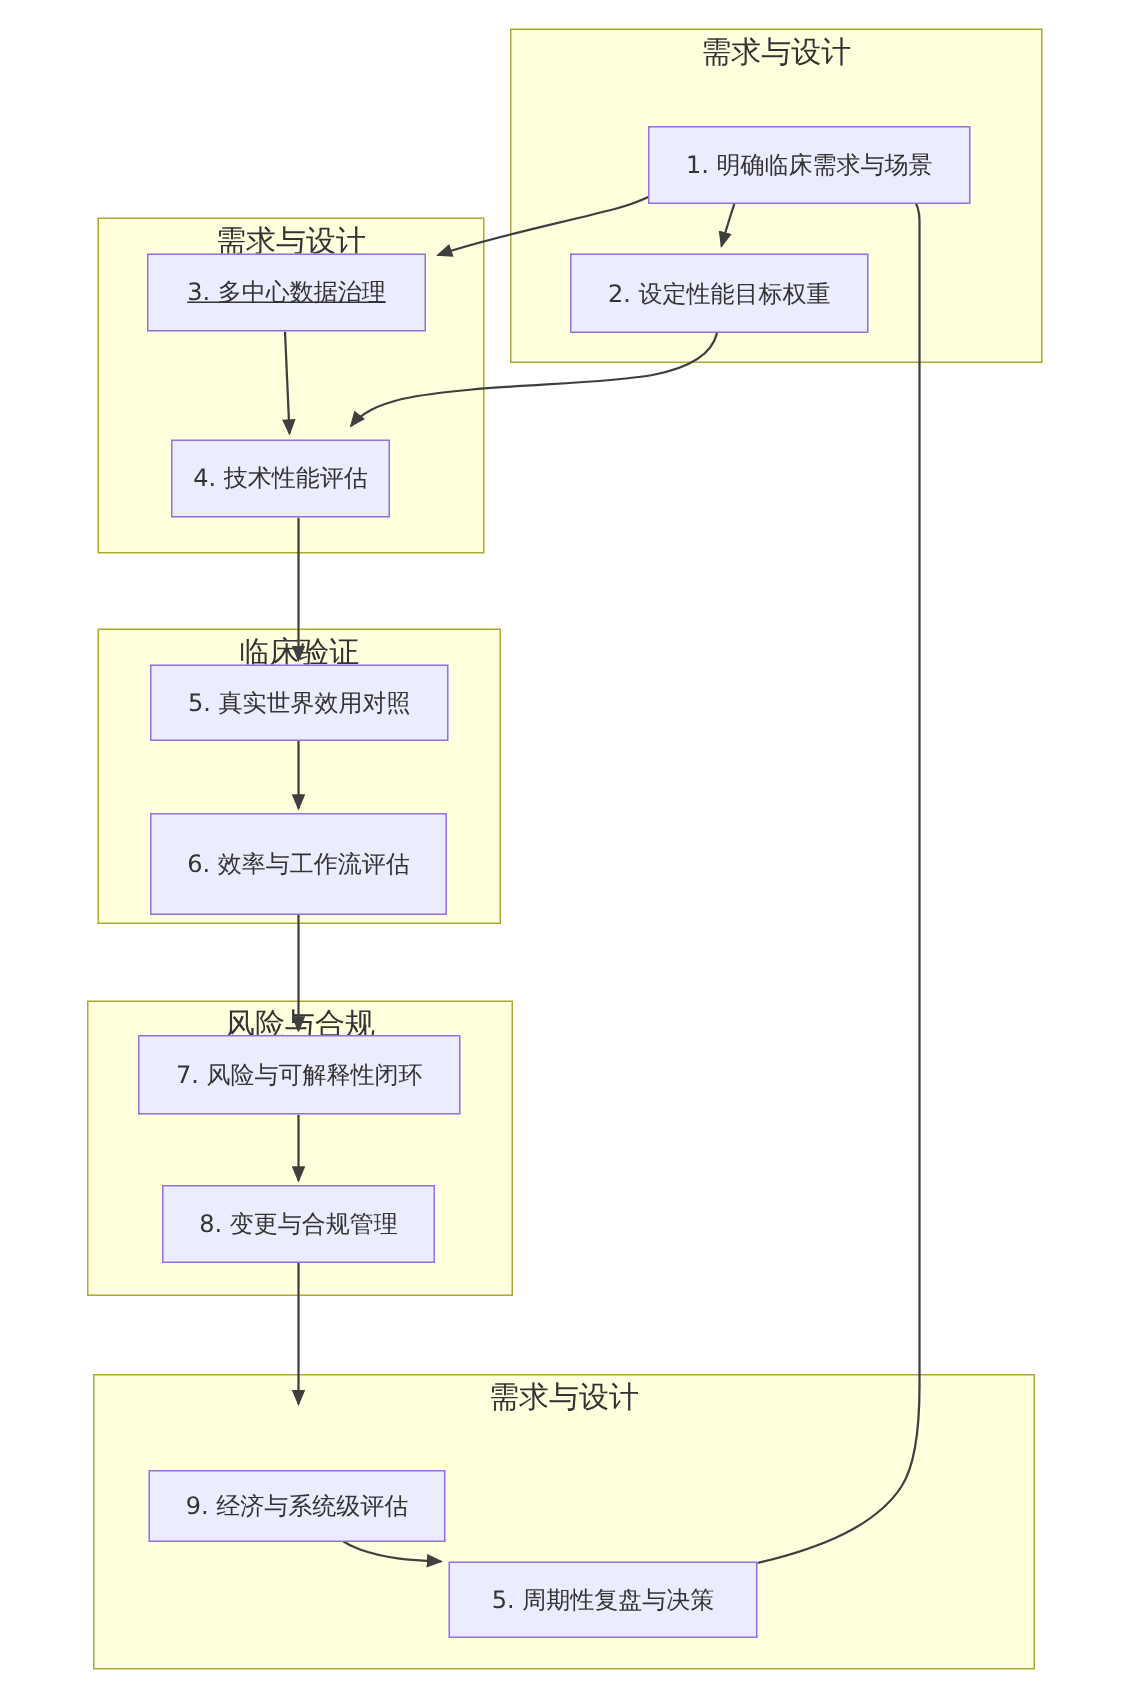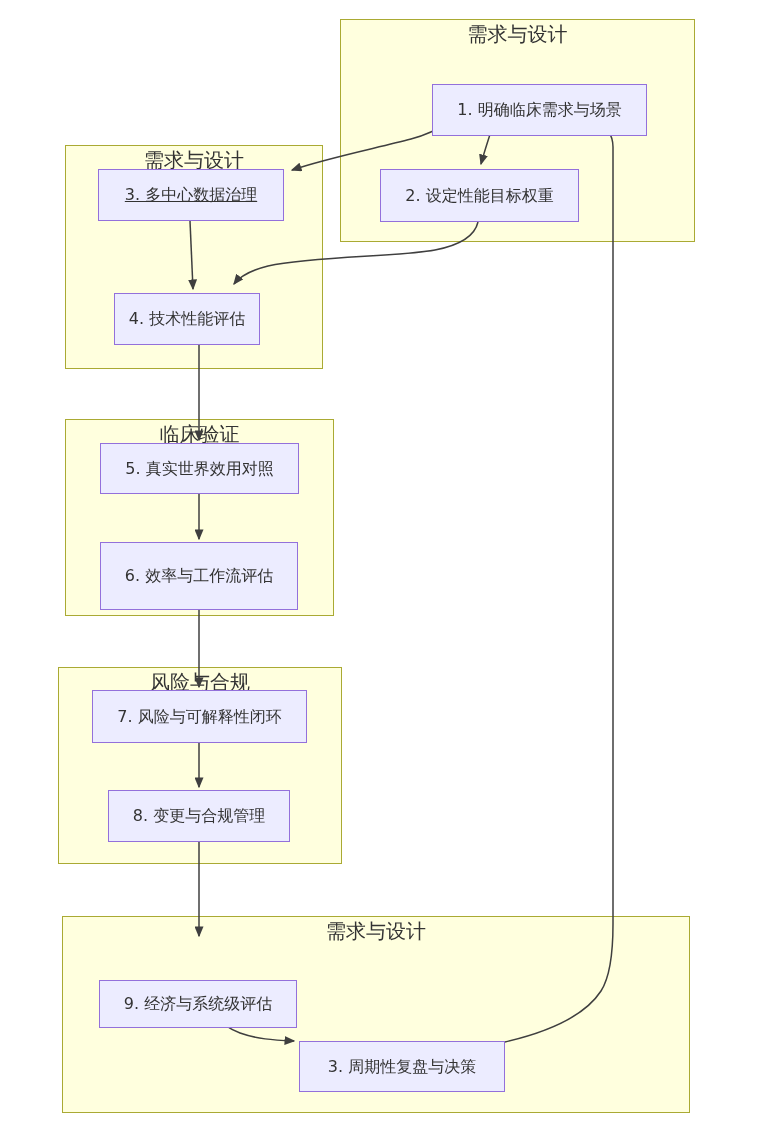--- a/index.html
+++ b/index.html
@@ -129,16 +129,16 @@
 
   <div class="node" style="left:108px; top:790px; width:182px; height:52px;">
     <span>8. 变更与合规管理</span>
   </div>
 
   <div class="node" style="left:99px; top:940px; width:198px; height:48px;margin-top:40px;">
     <span>9. 经济与系统级评估</span>
   </div>
 
   <div class="node" style="left:299px; top:1041px; width:206px; height:51px;">
-    <span>3. 周期性复盘与决策</span>
+    <span>5. 周期性复盘与决策</span>
   </div>
 
 </div>
 
 </body></html>

